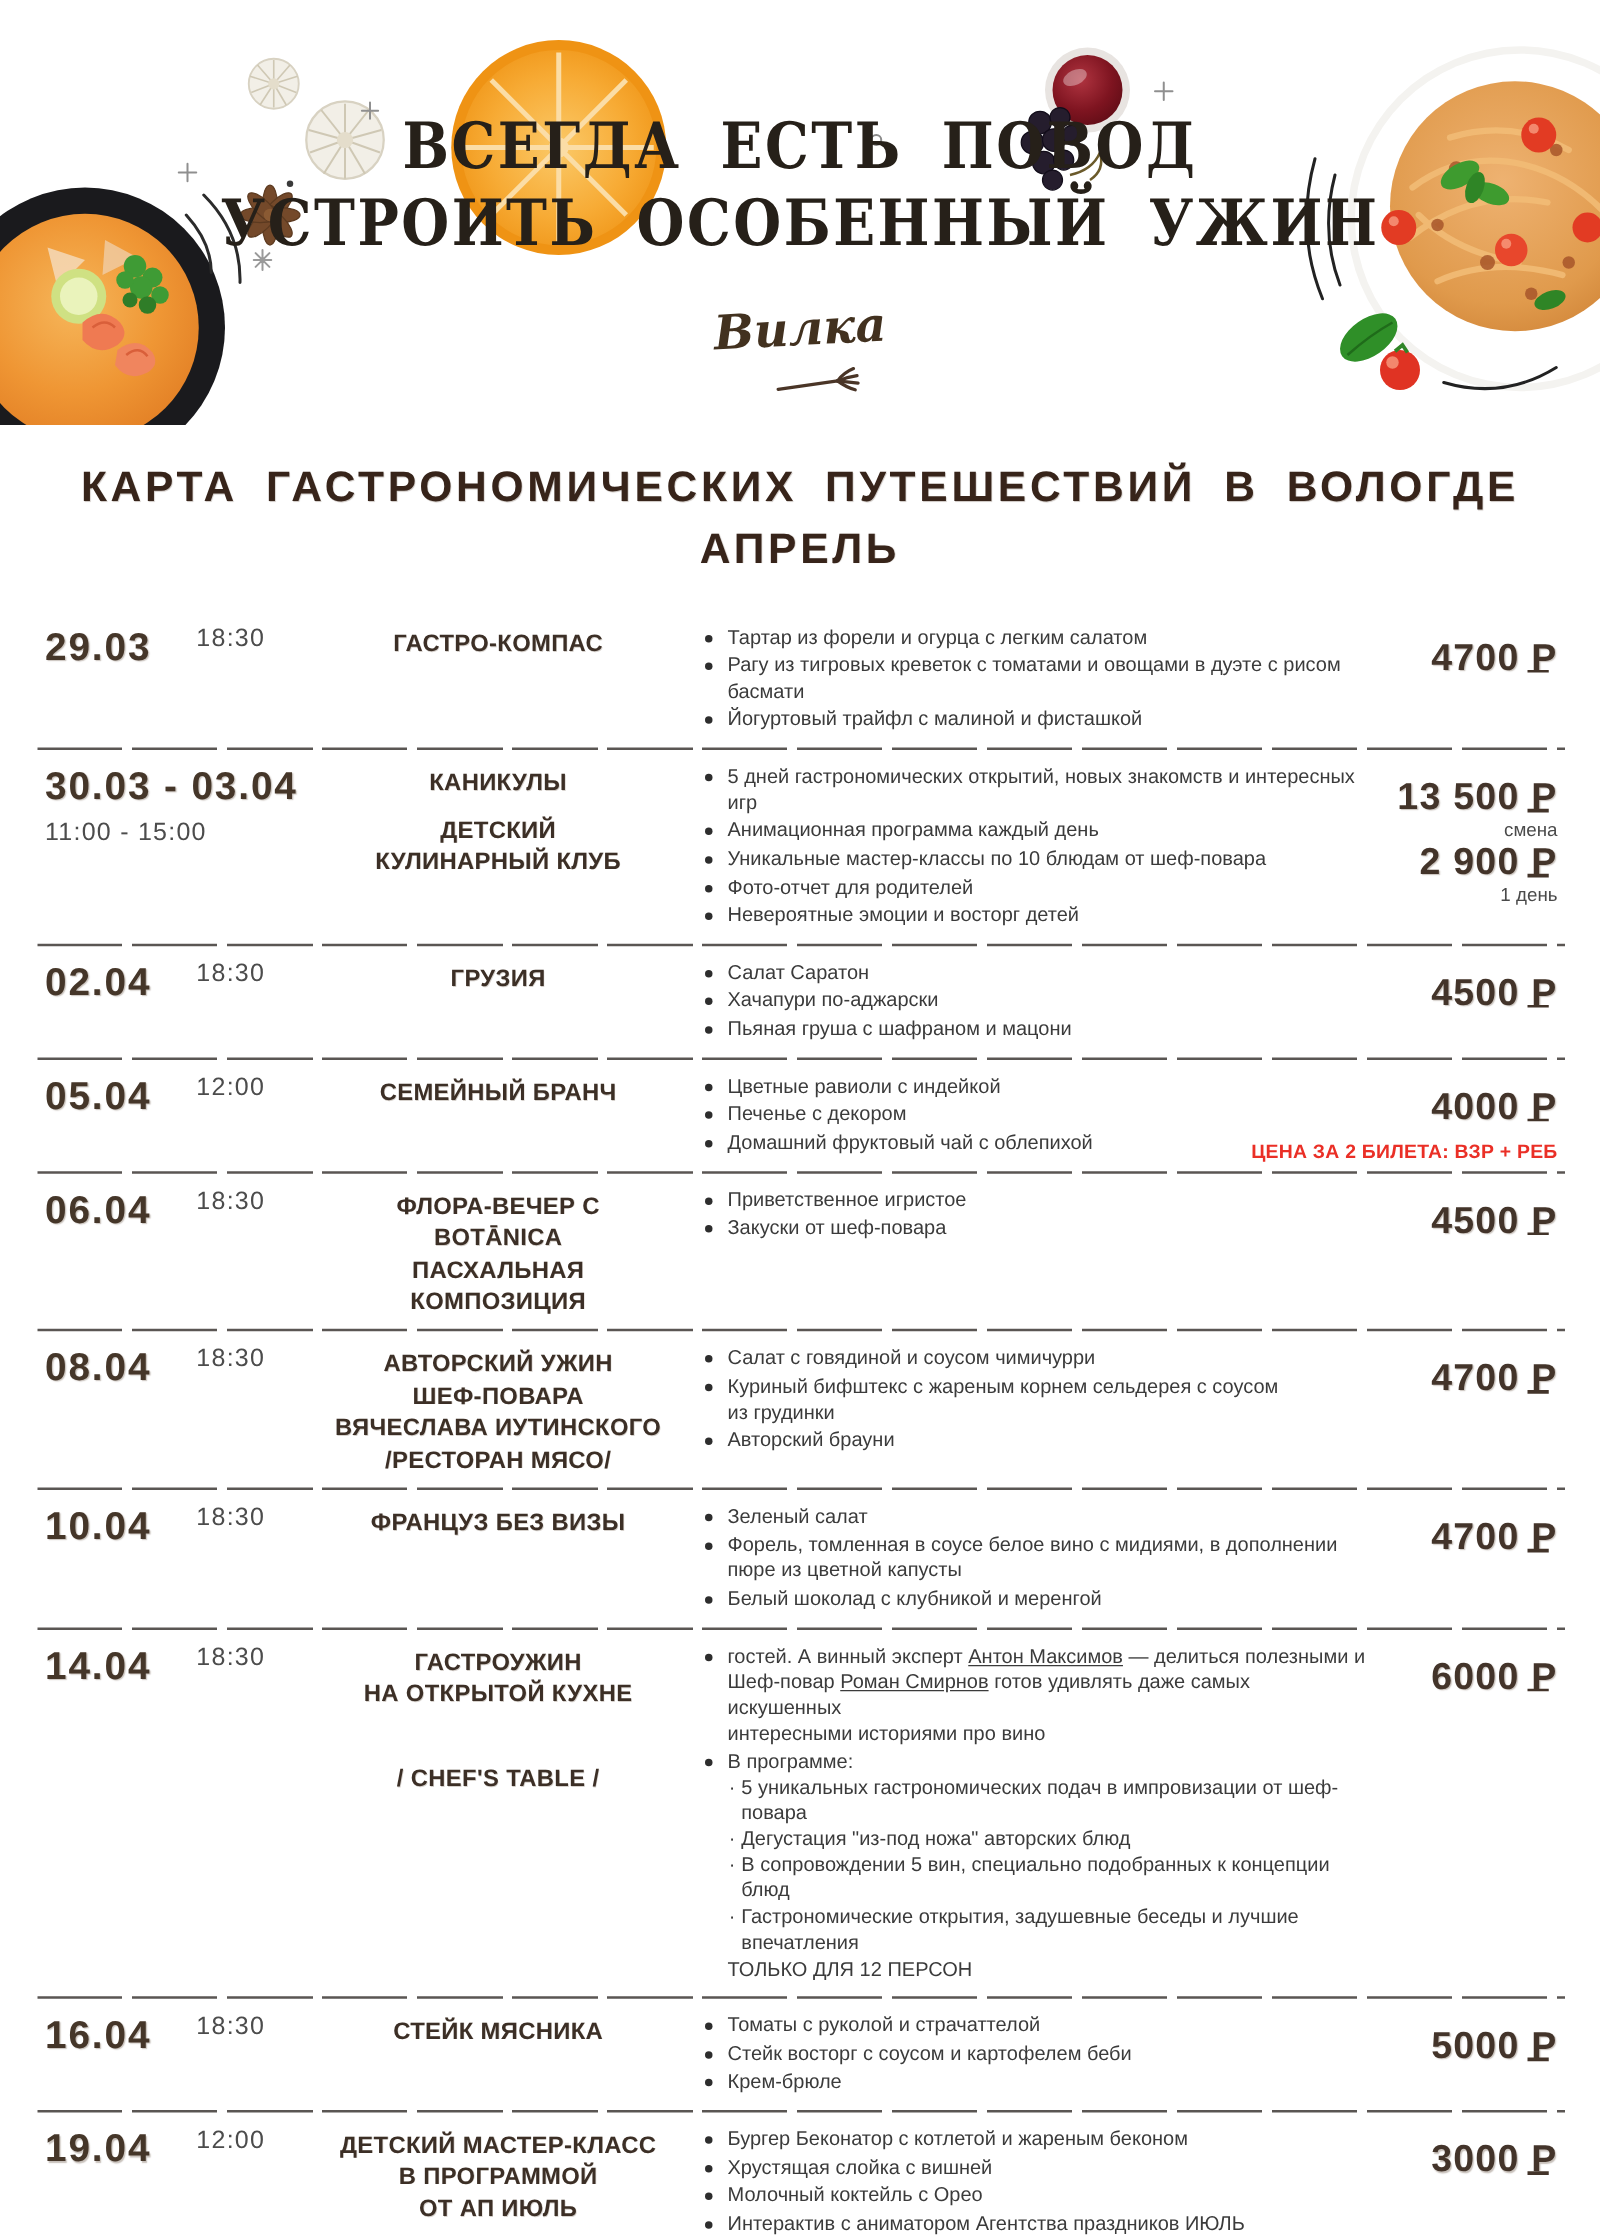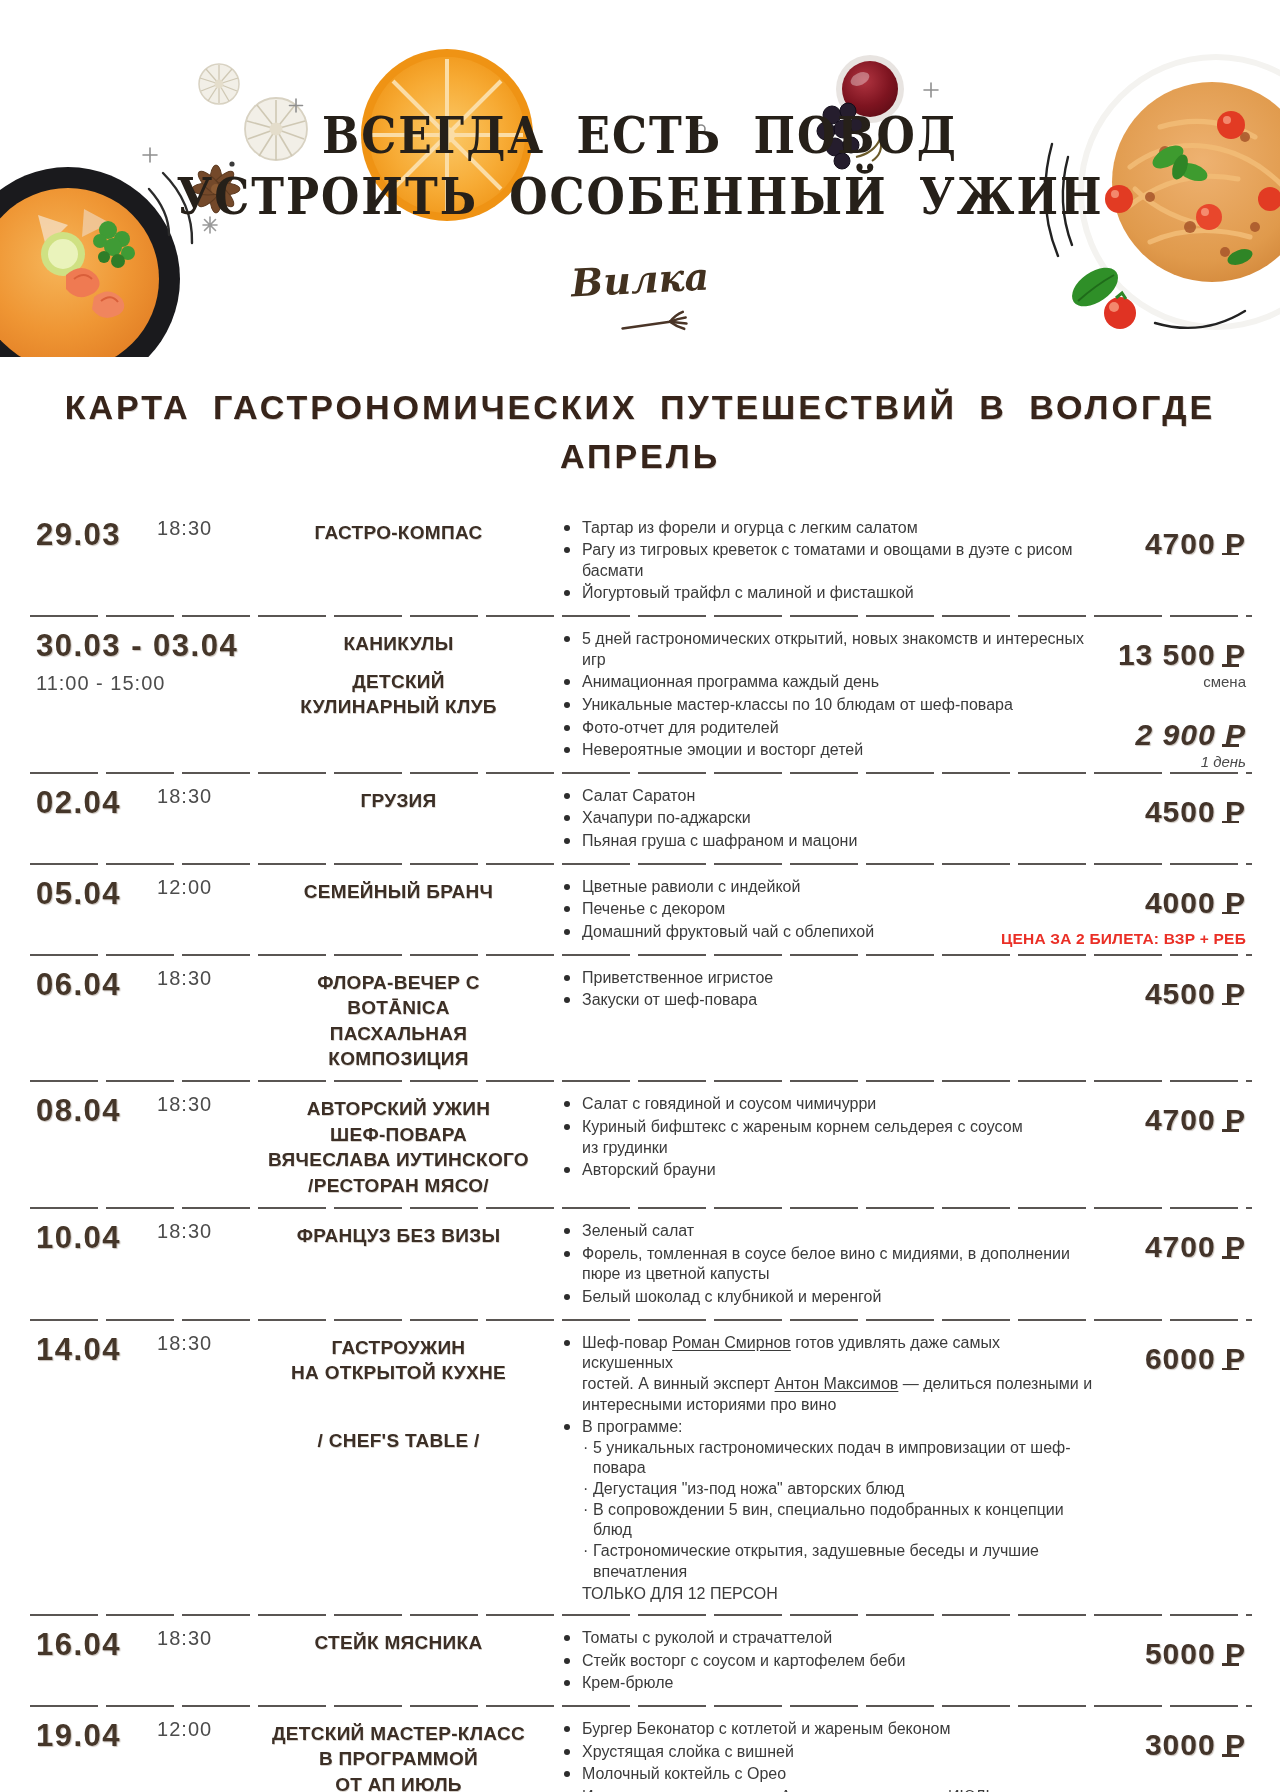--- a/index.html
+++ b/index.html
@@ -2,21 +2,21 @@
 <html lang="ru"><head>
 <meta charset="utf-8">
 <style>
   html,body{margin:0;padding:0;}
   body{
     width:1280px;height:1792px;overflow:hidden;background:#ffffff;
     font-family:"Liberation Sans","DejaVu Sans",sans-serif;
     -webkit-font-smoothing:antialiased;
   }
   
-  .hero{position:relative;width:1020px;height:340px;margin-top:17px;}
+  .hero{position:relative;width:1020px;height:340px;}
   .hero-art{position:absolute;left:0;top:0;z-index:0;}
   .tagline{
     position:absolute;left:0;top:88px;width:1280px;z-index:2;text-align:center;
     font-family:"DejaVu Serif","Liberation Serif",serif;font-weight:700;
     font-size:44px;line-height:1.2;color:#262019;
     letter-spacing:2px;word-spacing:14px;
     transform:scaleY(1.16);transform-origin:top center;
   }
   .brand{
     position:absolute;left:0;top:240px;width:1280px;z-index:2;text-align:center;
@@ -64,21 +64,21 @@
   .sub-item{position:relative;padding-left:11px;}
   .sub-item::before{content:"\00B7";position:absolute;left:1px;top:0;color:#3b3b3b;}
   .items-footer{padding-left:21px;font-size:16px;line-height:1.3;color:#3b3b3b;}
   .ev-item u{text-underline-offset:2px;}
   .col-price{position:absolute;right:34px;top:21px;text-align:right;width:280px;}
   .price-amount{
     font-size:30px;font-weight:700;color:#43342a;letter-spacing:1px;white-space:nowrap;
     text-shadow:1px 1px 1px rgba(70,45,25,.3);
   }
   .price-note{font-size:15px;color:#4a4a4a;margin-top:1px;}
-  .price-block + .price-block{margin-top:28px;font-style:italic;}
+  .price-block + .price-block{margin-top:0;}
   .price-red-note{margin-top:10px;font-size:15.5px;font-weight:700;letter-spacing:.2px;}
   .rub{position:relative;display:inline-block;}
   .rub::after{
     content:"";position:absolute;left:-0.1em;right:0.22em;bottom:0.18em;height:0.085em;background:currentColor;
   }
 </style>
 </head>
 <body>
 
 <header class="hero">
@@ -529,22 +529,22 @@
     <div class="col-title">
         <div>ГАСТРОУЖИН</div>
         <div>НА ОТКРЫТОЙ КУХНЕ</div>
         <div class="ev-subtitle-block" style="margin-top: 42px;">
           <div>/ CHEF'S TABLE /</div>
         </div>
       </div>
     <div class="col-items">
       <ul class="ev-items">
           <li class="ev-item">
+            <div>гостей. А винный эксперт <u>Антон Максимов</u> — делиться полезными и</div>
             <div>Шеф-повар <u>Роман Смирнов</u> готов удивлять даже самых искушенных</div>
-            <div>гостей. А винный эксперт <u>Антон Максимов</u> — делиться полезными и</div>
             <div>интересными историями про вино</div>
           </li>
           <li class="ev-item">
             <div>В программе:</div>
             <div class="sub-item">5 уникальных гастрономических подач в импровизации от шеф-повара</div>
             <div class="sub-item">Дегустация "из-под ножа" авторских блюд</div>
             <div class="sub-item">В сопровождении 5 вин, специально подобранных к концепции блюд</div>
             <div class="sub-item">Гастрономические открытия, задушевные беседы и лучшие впечатления</div>
           </li>
         </ul>

